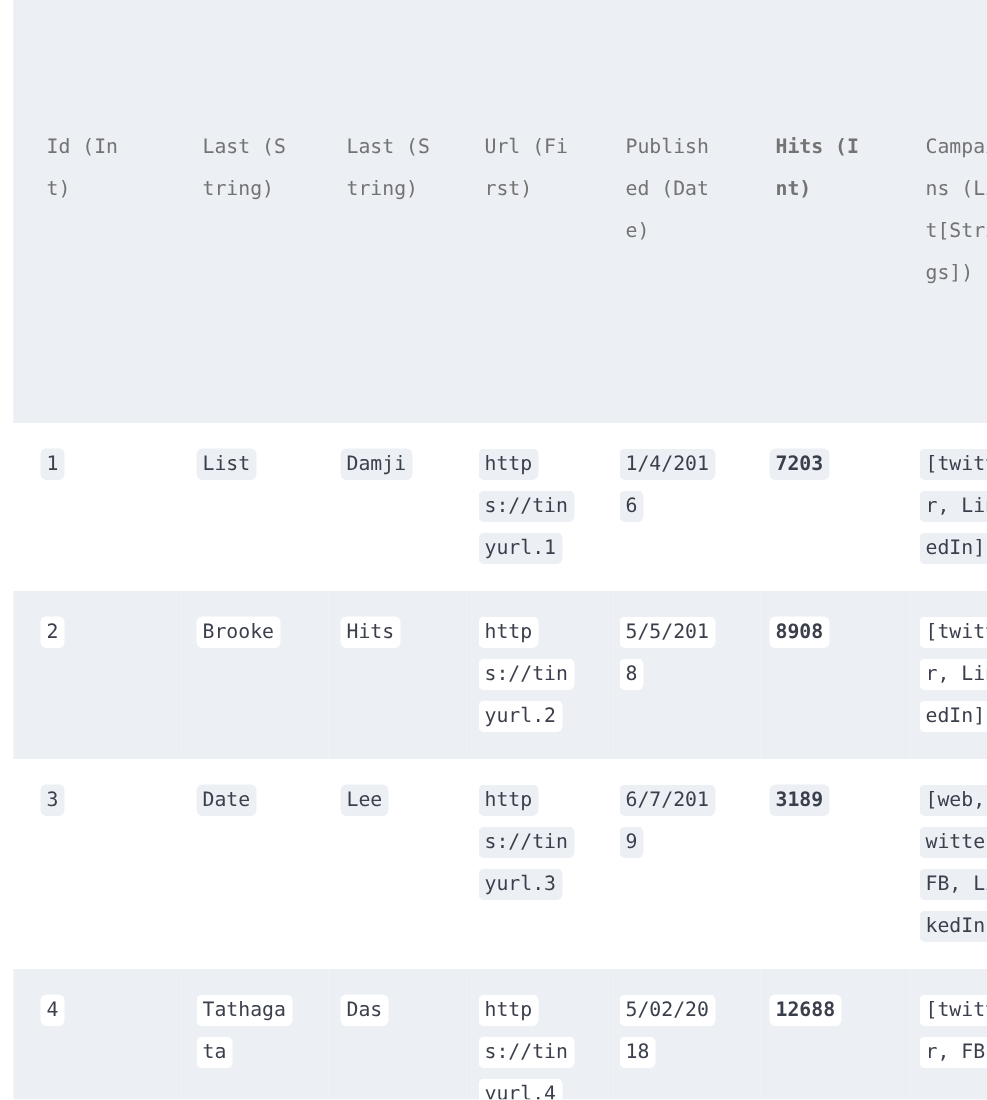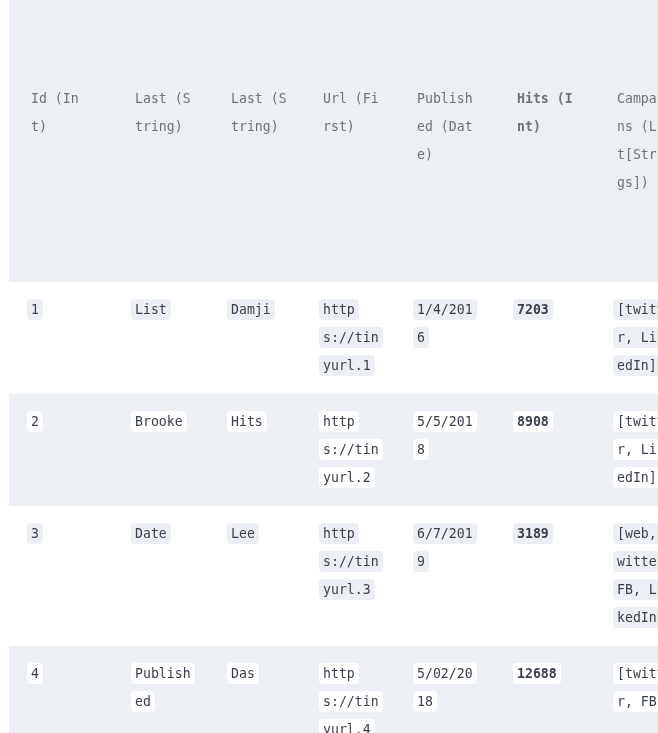--- a/index.html
+++ b/index.html
@@ -170,21 +170,21 @@
         <td class="pad-first"><span class="wrapbox"><span class="cell">Date</span></span></td>
         <td class="pad-last"><span class="wrapbox"><span class="cell">Lee</span></span></td>
         <td class="pad-url"><span class="wrapbox"><span class="cell">https://tinyurl.3</span></span></td>
         <td class="pad-pub"><span class="wrapbox"><span class="cell">6/7/2019</span></span></td>
         <td class="pad-hits"><span class="wrapbox"><span class="cell">3189</span></span></td>
         <td class="pad-camp"><span class="wrapbox"><span class="cell">[web, twitter, FB, LinkedIn]</span></span></td>
       </tr>
 
       <tr class="striped row-h4">
         <td class="pad-id"><span class="wrapbox"><span class="cell">4</span></span></td>
-        <td class="pad-first"><span class="wrapbox"><span class="cell">Published</span></span></td>
+        <td class="pad-first"><span class="wrapbox"><span class="cell">Tathagata</span></span></td>
         <td class="pad-last"><span class="wrapbox"><span class="cell">Das</span></span></td>
         <td class="pad-url"><span class="wrapbox"><span class="cell">https://tinyurl.4</span></span></td>
         <td class="pad-pub"><span class="wrapbox"><span class="cell">5/02/2018</span></span></td>
         <td class="pad-hits"><span class="wrapbox"><span class="cell">12688</span></span></td>
         <td class="pad-camp"><span class="wrapbox"><span class="cell">[twitter, FB]</span></span></td>
       </tr>
 
     </tbody>
   </table>
 </div>

